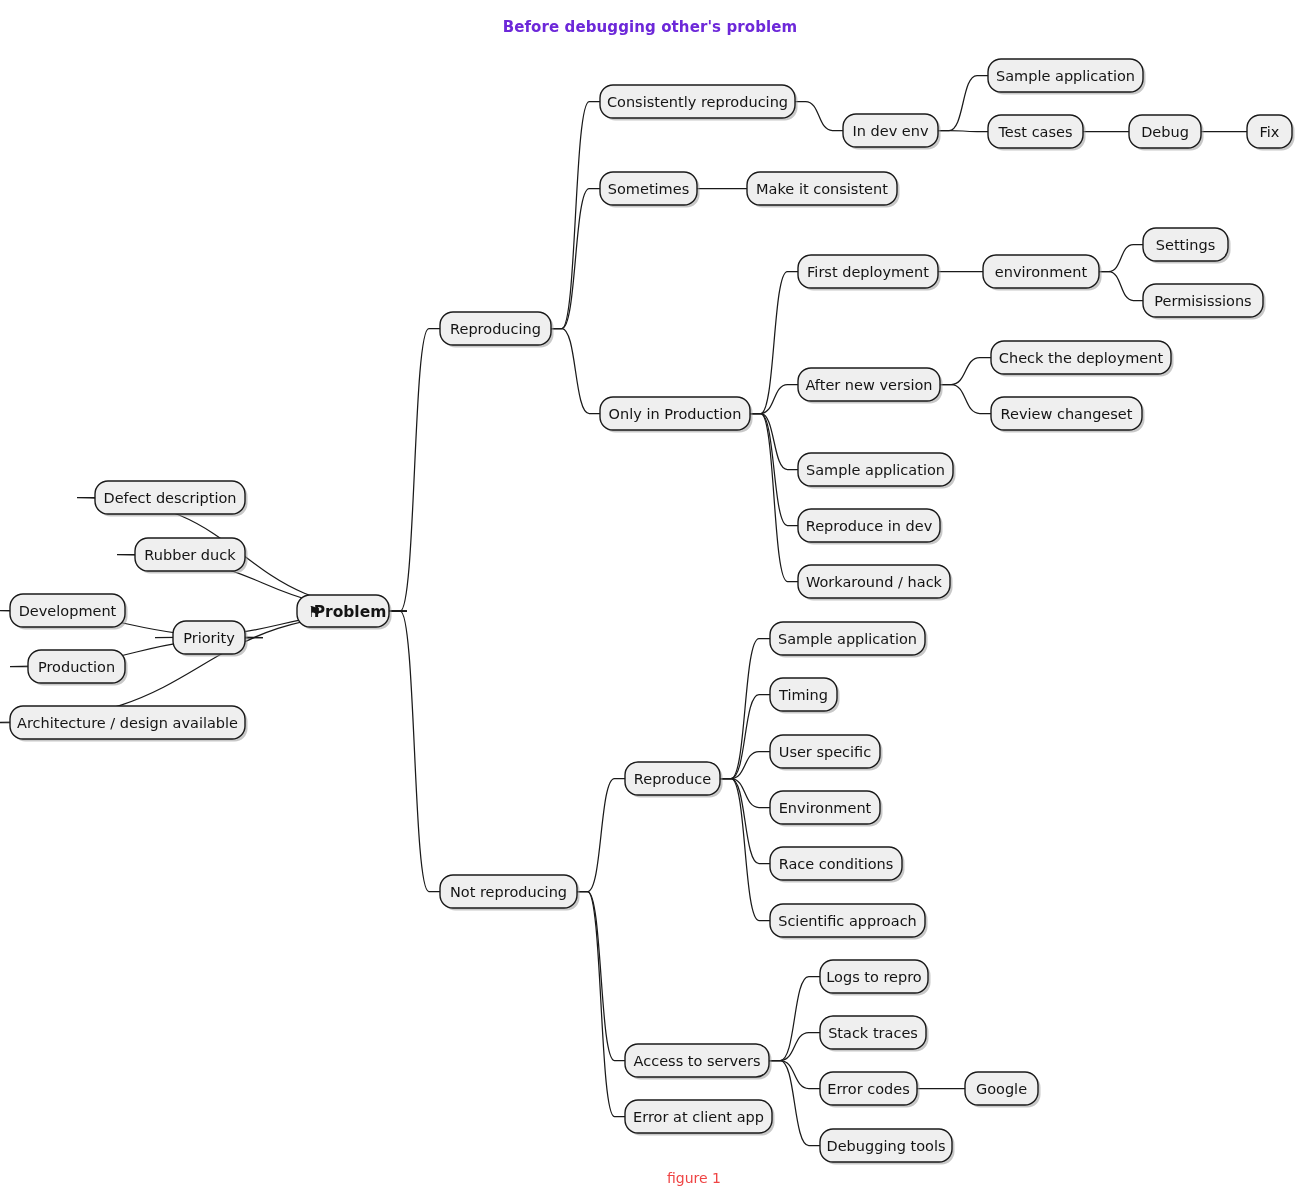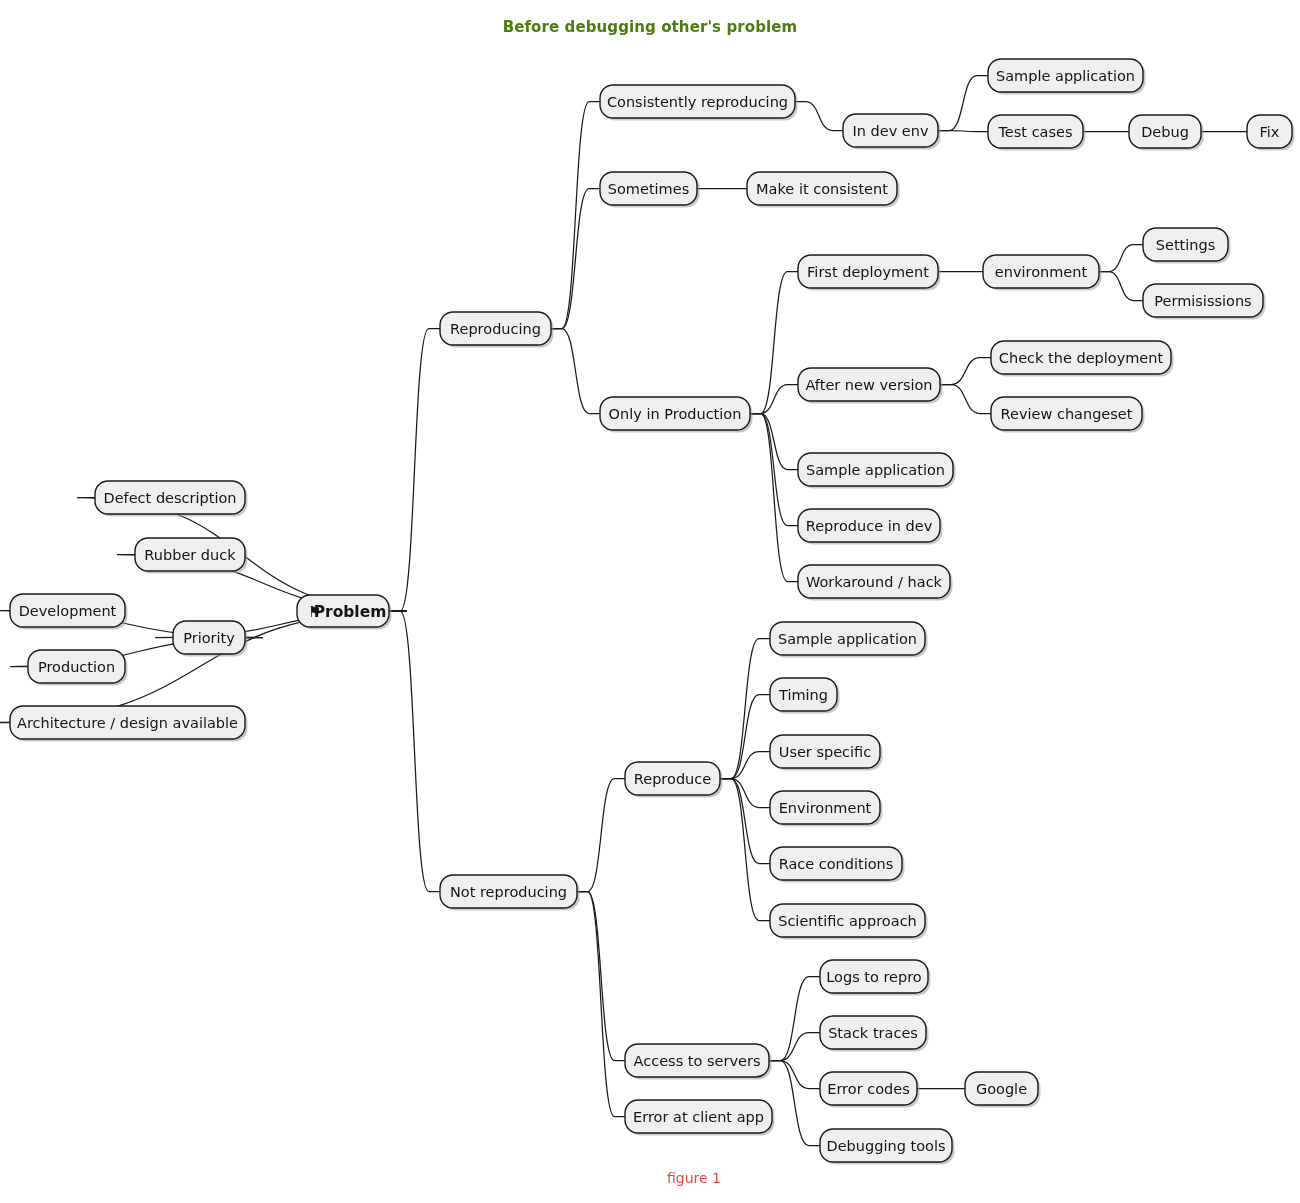--- a/index.html
+++ b/index.html
@@ -19,21 +19,21 @@
     inset: 0;
   }
   .diagram-title {
     position: absolute;
     left: 0;
     top: 18px;
     width: 1300px;
     text-align: center;
     font-size: 15px;
     font-weight: bold;
-    color: #4d7c0f;
+    color: #6d28d9;
     letter-spacing: 0.1px;
   }
   .diagram-caption {
     position: absolute;
     left: 0;
     top: 1170px;
     width: 1300px;
     text-align: center;
     font-size: 14px;
     color: #ef4444;

